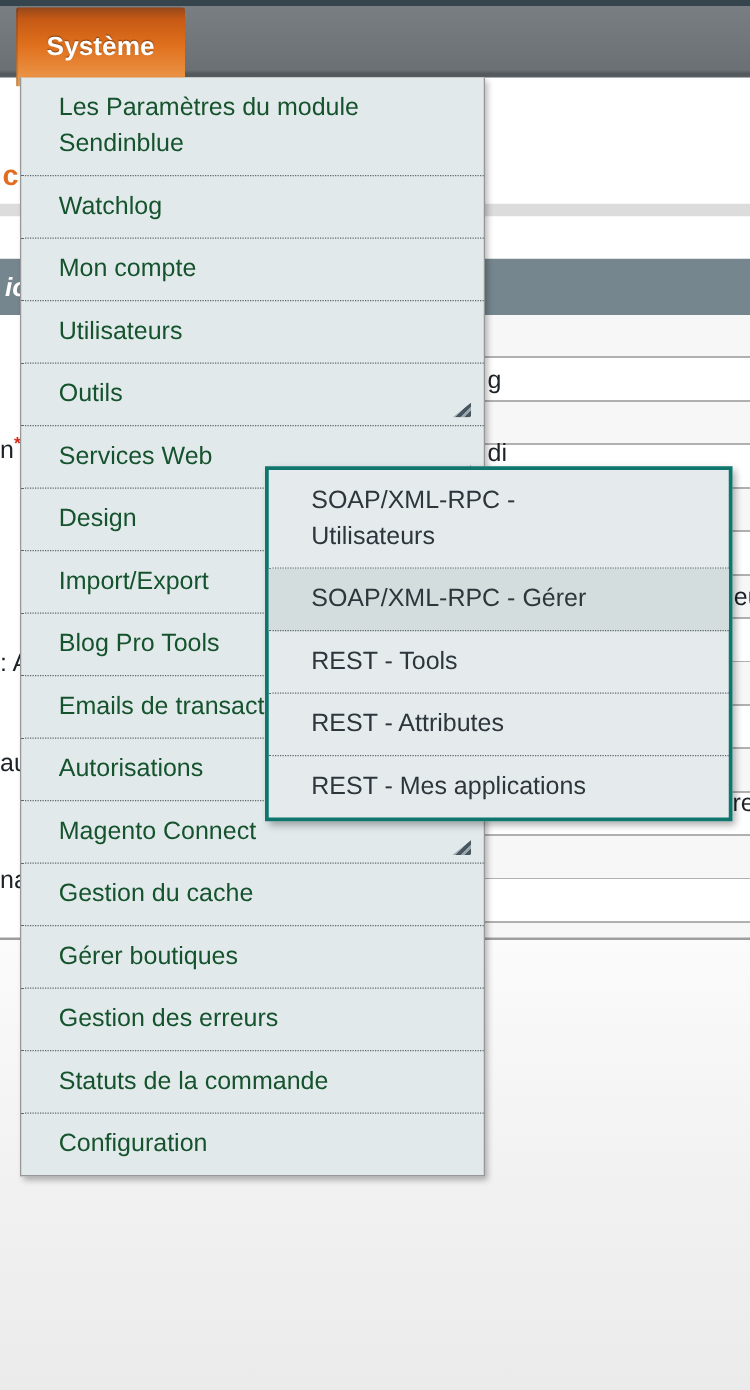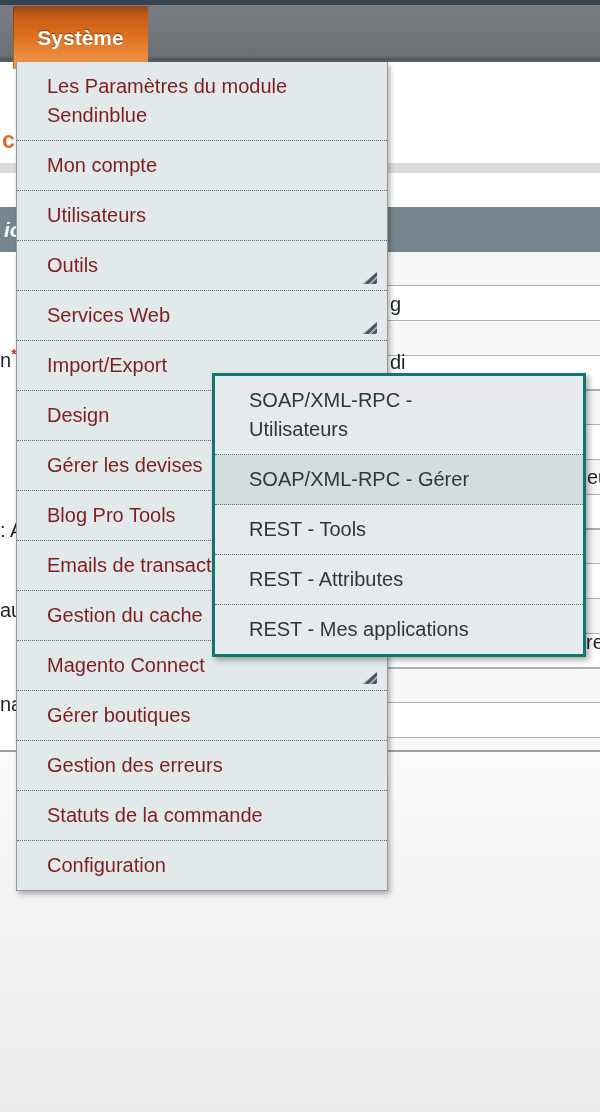--- a/index.html
+++ b/index.html
@@ -51,21 +51,21 @@
   }
 
   
   .menu-panel{
     position:absolute;left:16px;top:62px;width:372px;z-index:4;box-sizing:border-box;
     background:#e2e9ea;border:1px solid #979797;border-top:none;
     box-shadow:2px 3px 5px rgba(0,0,0,.3);
   }
   .menu-item{
     position:relative;padding:10px 20px 10px 30px;
-    font-size:20px;line-height:29px;color:#7f1d1d;cursor:pointer;
+    font-size:20px;line-height:29px;color:#14532d;cursor:pointer;
   }
   .menu-item:not(:last-child){border-bottom:1px dotted #5f6a70;}
   .submenu-arrow{
     position:absolute;right:10px;bottom:6px;width:15px;height:12px;
     clip-path:polygon(100% 0,100% 100%,0 100%);
     background:repeating-linear-gradient(135deg,#47565f 0px,#47565f 3px,#9aa7ae 3px,#9aa7ae 5px);
   }
 
   
   .submenu-panel{
@@ -111,62 +111,66 @@
     </div>
   </div>
 
   <div class="menu-panel">
 
   <div class="menu-item">
       <span>Les Paramètres du module Sendinblue</span>
       
     </div>
       <div class="menu-item">
+      <span>Watchlog</span>
+      
+    </div>
+      <div class="menu-item">
       <span>Mon compte</span>
       
     </div>
       <div class="menu-item">
       <span>Utilisateurs</span>
       
     </div>
       <div class="menu-item">
       <span>Outils</span>
       <span class="submenu-arrow"></span>
     </div>
       <div class="menu-item">
       <span>Services Web</span>
       <span class="submenu-arrow"></span>
     </div>
       <div class="menu-item">
+      <span>Design</span>
+      
+    </div>
+      <div class="menu-item">
       <span>Import/Export</span>
       
     </div>
       <div class="menu-item">
-      <span>Design</span>
-      
-    </div>
-      <div class="menu-item">
-      <span>Gérer les devises</span>
-      
-    </div>
-      <div class="menu-item">
       <span>Blog Pro Tools</span>
       
     </div>
       <div class="menu-item">
       <span>Emails de transaction</span>
       
     </div>
       <div class="menu-item">
+      <span>Autorisations</span>
+      <span class="submenu-arrow"></span>
+    </div>
+      <div class="menu-item">
+      <span>Magento Connect</span>
+      <span class="submenu-arrow"></span>
+    </div>
+      <div class="menu-item">
       <span>Gestion du cache</span>
       
-    </div>
-      <div class="menu-item">
-      <span>Magento Connect</span>
-      <span class="submenu-arrow"></span>
     </div>
       <div class="menu-item">
       <span>Gérer boutiques</span>
       
     </div>
       <div class="menu-item">
       <span>Gestion des erreurs</span>
       
     </div>
       <div class="menu-item">

